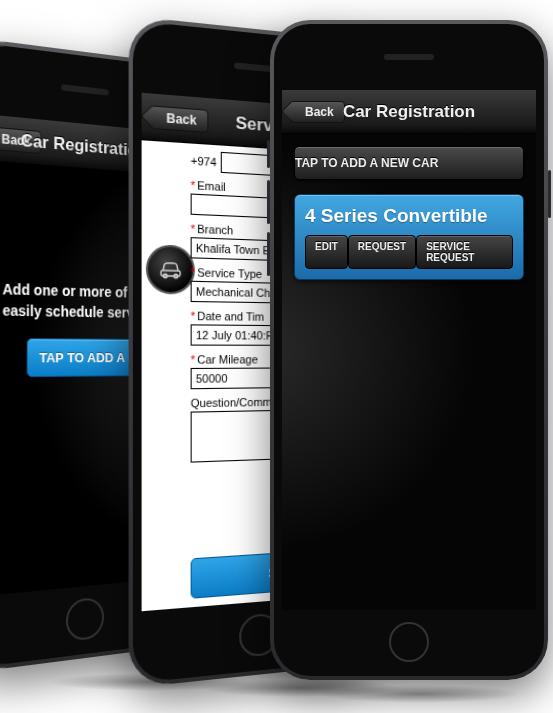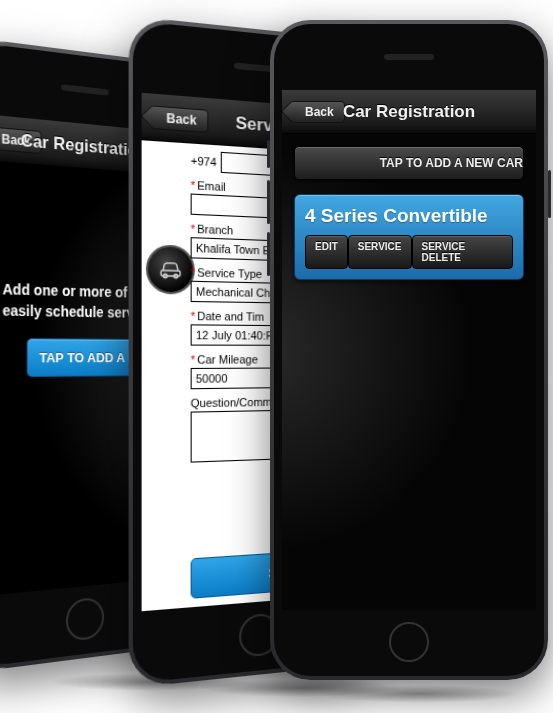--- a/index.html
+++ b/index.html
@@ -218,21 +218,21 @@
     z-index: 3;
   }
   .p3 .screen {
     background: radial-gradient(ellipse at -10% 50%, #2a2a2a 0%, #050505 55%);
   }
   .p3 .content { padding: 12px; }
   .tap-btn-dark {
     display: block;
     width: 100%;
     padding: 9px 0;
-    text-align: right;
+    text-align: left;
     font-size: 12px;
     font-weight: bold;
     color: #eee;
     background: linear-gradient(180deg, #4a4a4a 0%, #1e1e1e 100%);
     border: 1px solid #000;
     border-radius: 5px;
     text-shadow: 0 -1px 0 #000;
     box-shadow: inset 0 1px 0 rgba(255,255,255,0.2), 0 1px 2px rgba(0,0,0,0.6);
     cursor: pointer;
     margin-bottom: 14px;
@@ -381,22 +381,22 @@
         <div class="nav-title">Car Registration</div>
       </div>
       <div class="content">
         <div class="tap-btn-dark">
           <span>TAP TO ADD A NEW CAR</span>
         </div>
         <div class="car-card">
           <div class="car-name">4 Series Convertible</div>
           <div class="car-actions">
             <div class="pill"><span>EDIT</span></div>
-            <div class="pill"><span>SERVICE</span></div>
-            <div class="pill"><span>SERVICE DELETE</span></div>
+            <div class="pill"><span>REQUEST</span></div>
+            <div class="pill"><span>SERVICE REQUEST</span></div>
           </div>
         </div>
       </div>
     </div>
   </div>
 
   <div class="shadow" style="left: 50px; z-index:0;"></div>
   <div class="shadow" style="left: 200px; bottom:16px; z-index:0;"></div>
   <div class="shadow" style="left: 320px; bottom:10px; z-index:0;"></div>
 </div>

